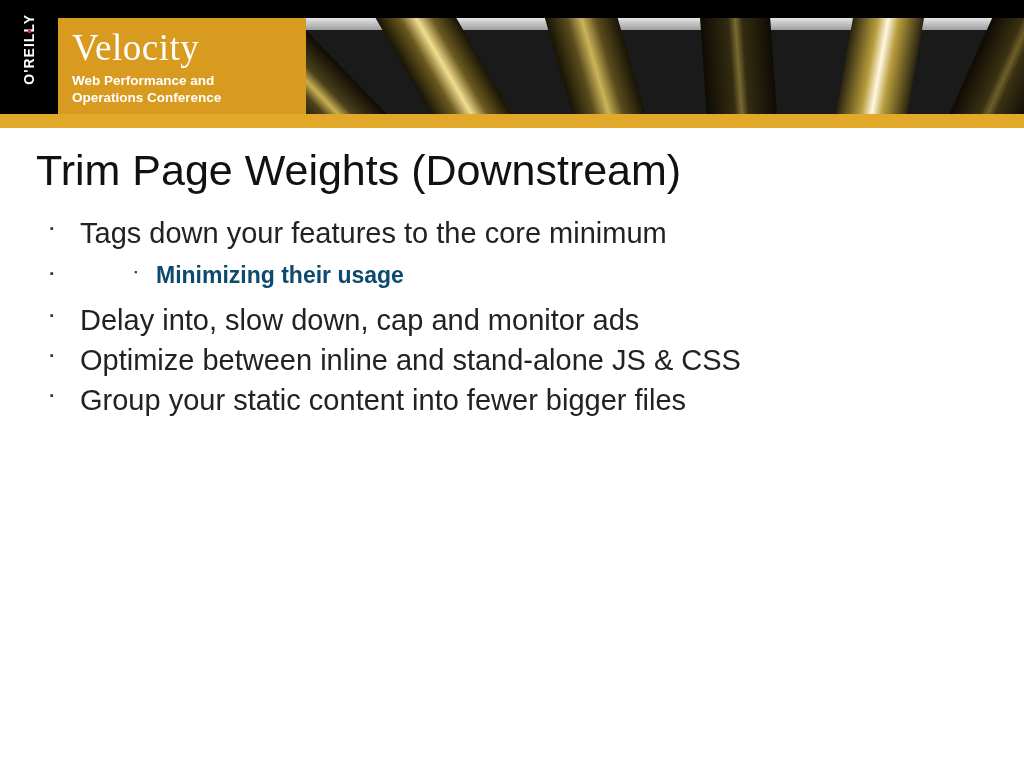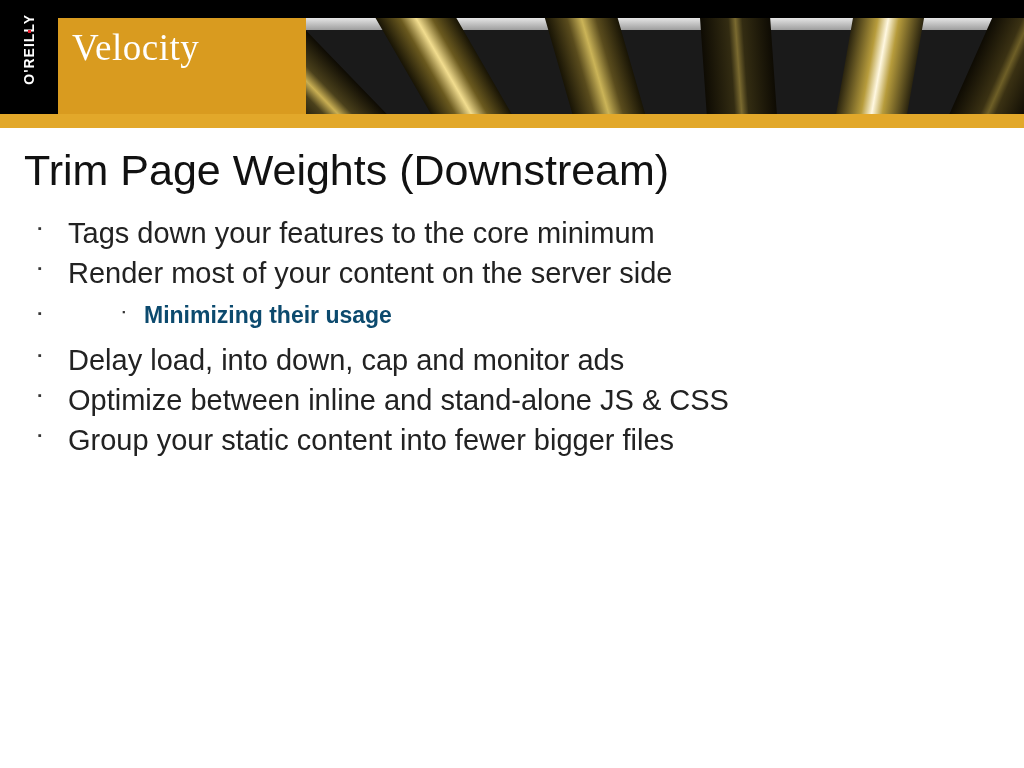--- a/index.html
+++ b/index.html
@@ -21,21 +21,21 @@
   .blade { position: absolute; bottom: -60px; width: 70px; height: 500px; border-radius: 10px; transform-origin: 50% 100%; }
   .b1 { left: -40px; transform: rotate(-58deg); background: linear-gradient(90deg,#0b0b05 0%,#1b180c 30%,#3b371c 50%,#1b180c 70%,#0b0b05 100%); }
   .b2 { left: 55px;  transform: rotate(-44deg); background: linear-gradient(90deg,#0e0b03 0%,#4a401b 35%,#c9af53 50%,#4a401b 65%,#0e0b03 100%); }
   .b3 { left: 165px; transform: rotate(-30deg); background: linear-gradient(90deg,#181405 0%,#6b5a1f 30%,#f2dd8f 50%,#6b5a1f 70%,#181405 100%); }
   .b4 { left: 285px; transform: rotate(-16deg); background: linear-gradient(90deg,#181405 0%,#5a4c1d 30%,#cbb458 50%,#5a4c1d 70%,#181405 100%); }
   .b5 { left: 405px; transform: rotate(-4deg);  background: linear-gradient(90deg,#0e0b03 0%,#332c12 40%,#7a6a30 50%,#332c12 60%,#0e0b03 100%); }
   .b6 { left: 520px; transform: rotate(10deg);  background: linear-gradient(90deg,#2a240f 0%,#b79c3c 35%,#fff8e1 50%,#b79c3c 65%,#2a240f 100%); }
   .b7 { left: 620px; transform: rotate(24deg);  background: linear-gradient(90deg,#0e0b03 0%,#3a3113 40%,#6e5f27 50%,#3a3113 60%,#0e0b03 100%); }
   .rim { position: absolute; top: 0; left: 0; right: 0; height: 12px; background: linear-gradient(#e5e5e5,#9e9e9e); }
 
-  .content { padding: 18px 20px 0 24px; }
+  .content { padding: 18px 20px 0 36px; }
   .slide-title { font-size: 43px; font-weight: 400; color: #111; margin-bottom: 20px; font-family: Arial, Helvetica, sans-serif; }
 
   ul.bullets { list-style: none; }
   ul.bullets > li { position: relative; padding-left: 44px; font-size: 29px; color: #222; line-height: 1.28; margin-bottom: 3px; }
   ul.bullets > li::before { content: "▪"; position: absolute; left: 14px; top: 6px; font-size: 11px; color: #333; }
 
   ul.sub { list-style: none; margin: 8px 0 10px 44px; }
   ul.sub > li { position: relative; padding-left: 32px; font-size: 23px; color: #0c4a6e; line-height: 1.38; font-weight: bold; }
   ul.sub > li::before { content: "▪"; position: absolute; left: 10px; top: 6px; font-size: 9px; color: #333; }
 </style>
@@ -45,20 +45,24 @@
 <div class="header">
   <div class="header-black-top"></div>
 
   <div class="oreilly-block">
     <span class="oreilly-text">O'REILLY</span>
     <span class="oreilly-tick" style="top:30px; left:28px;"></span>
   </div>
 
   <div class="brand-block">
     <div class="velocity">Velocity</div>
+    <div class="tagline">
+      <span>Web Performance and</span><br>
+      <span>Operations Conference</span>
+    </div>
   </div>
 
   <div class="turbine">
     <div class="rim"></div>
     <div class="blade b1"></div>
     <div class="blade b2"></div>
     <div class="blade b3"></div>
     <div class="blade b4"></div>
     <div class="blade b5"></div>
     <div class="blade b6"></div>
@@ -66,23 +70,22 @@
   </div>
 
   <div class="header-bottom-bar"></div>
 </div>
 
 <div class="content">
   <h1 class="slide-title">Trim Page Weights (Downstream)</h1>
 
   <ul class="bullets">
     <li><span>Tags down your features to the core minimum</span></li>
-    <li><span>Render most of your content on the server side</span></li>
     <li>
       <ul class="sub">
         <li><span>Minimizing their usage</span></li>
       </ul>
     </li>
-    <li><span>Delay load, into down, cap and monitor ads</span></li>
+    <li><span>Delay into, slow down, cap and monitor ads</span></li>
     <li><span>Optimize between inline and stand-alone JS &amp; CSS</span></li>
     <li><span>Group your static content into fewer bigger files</span></li>
   </ul>
 </div>
 
 </body></html>

